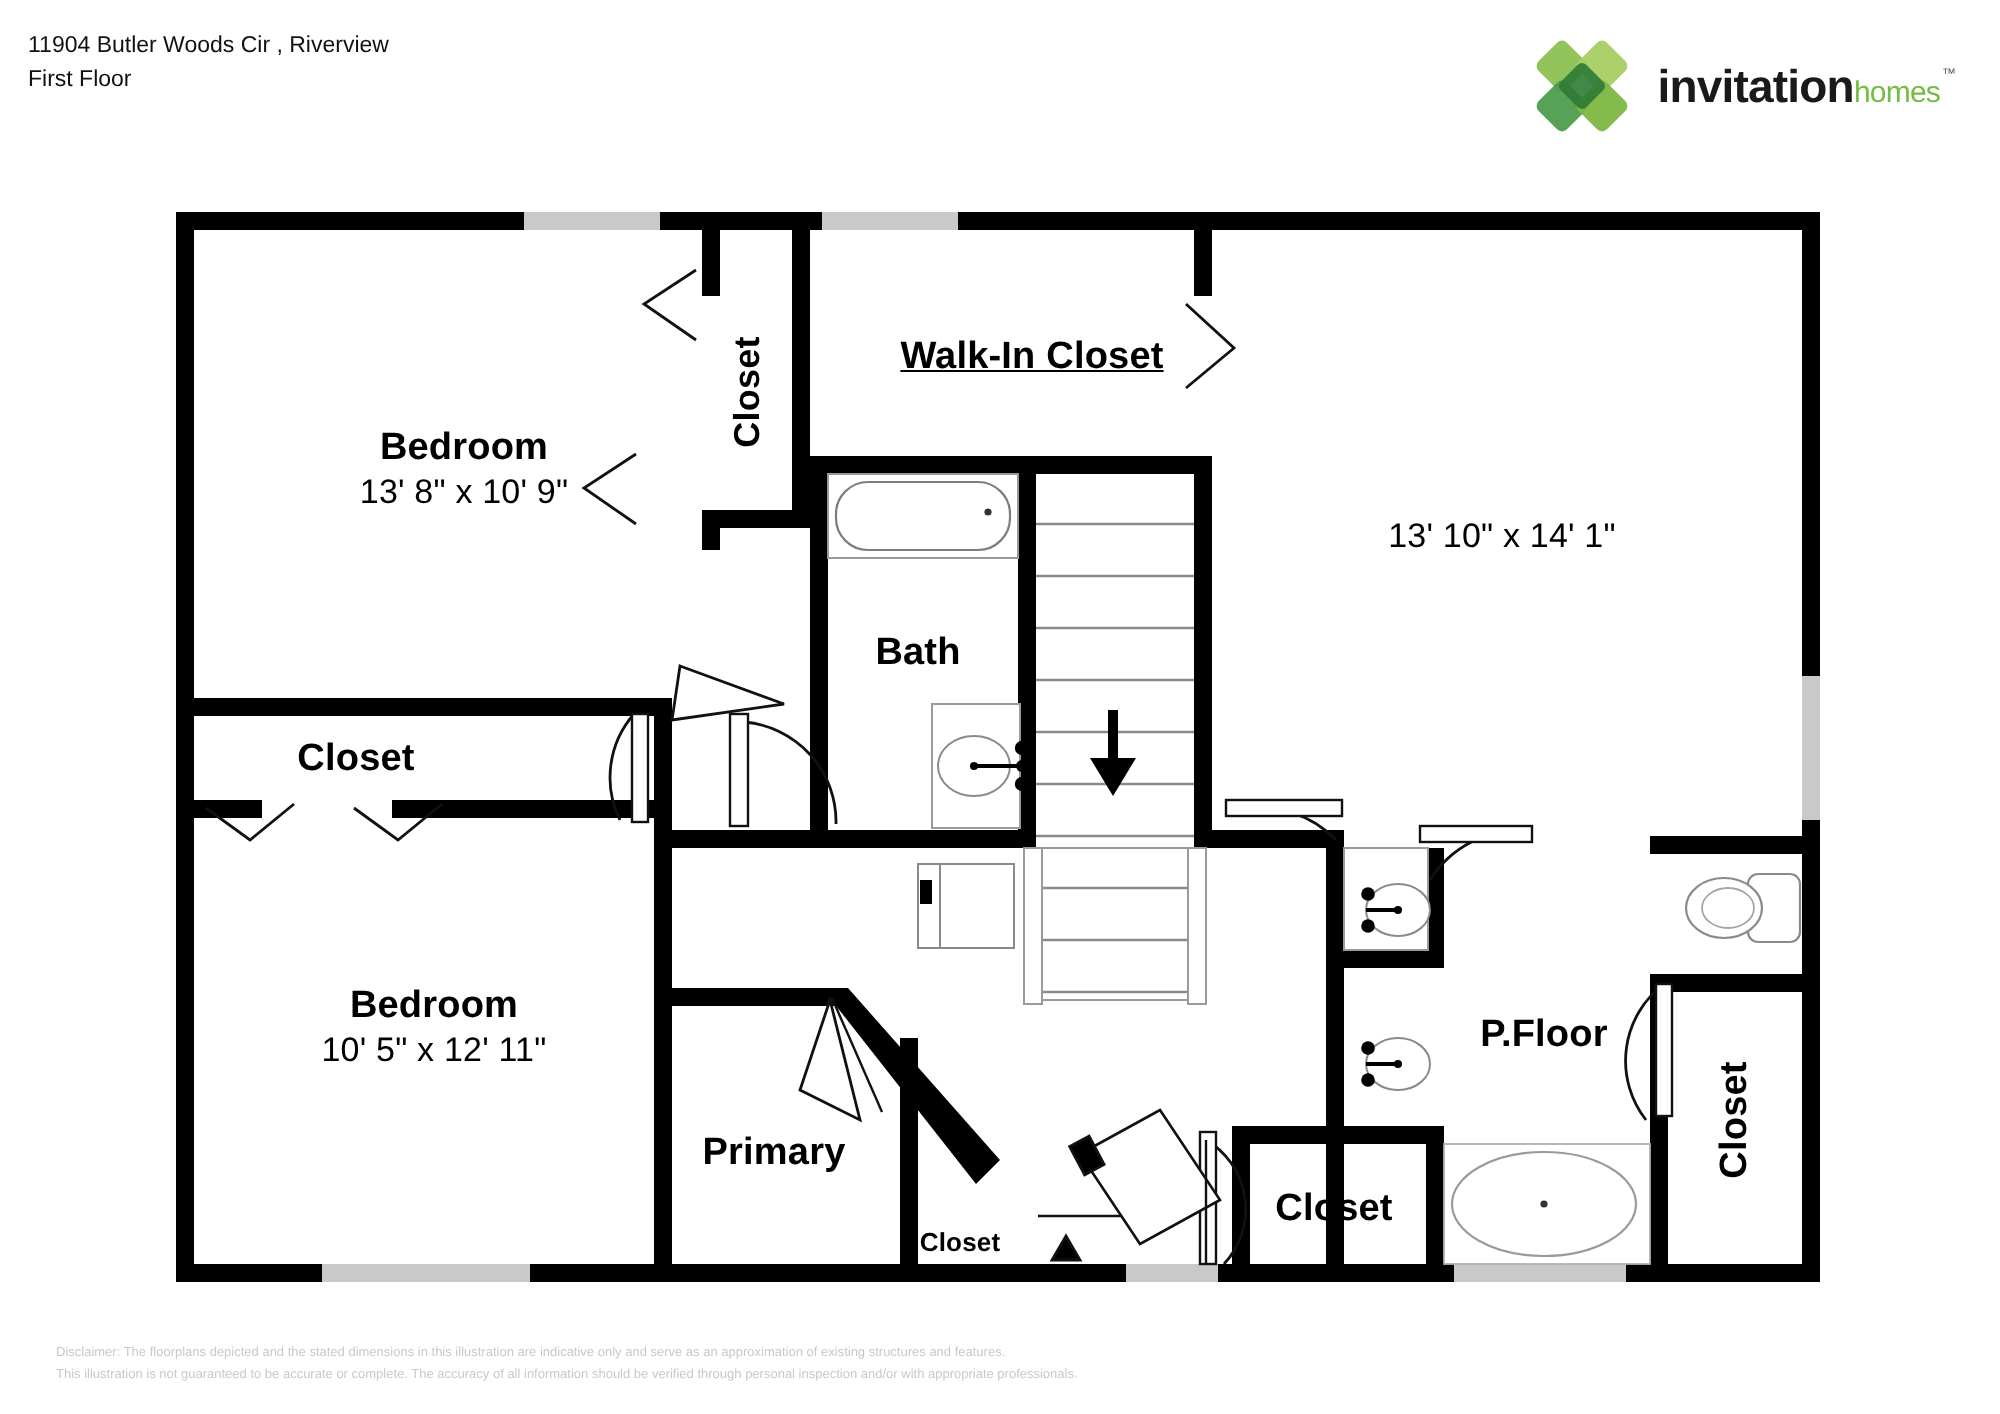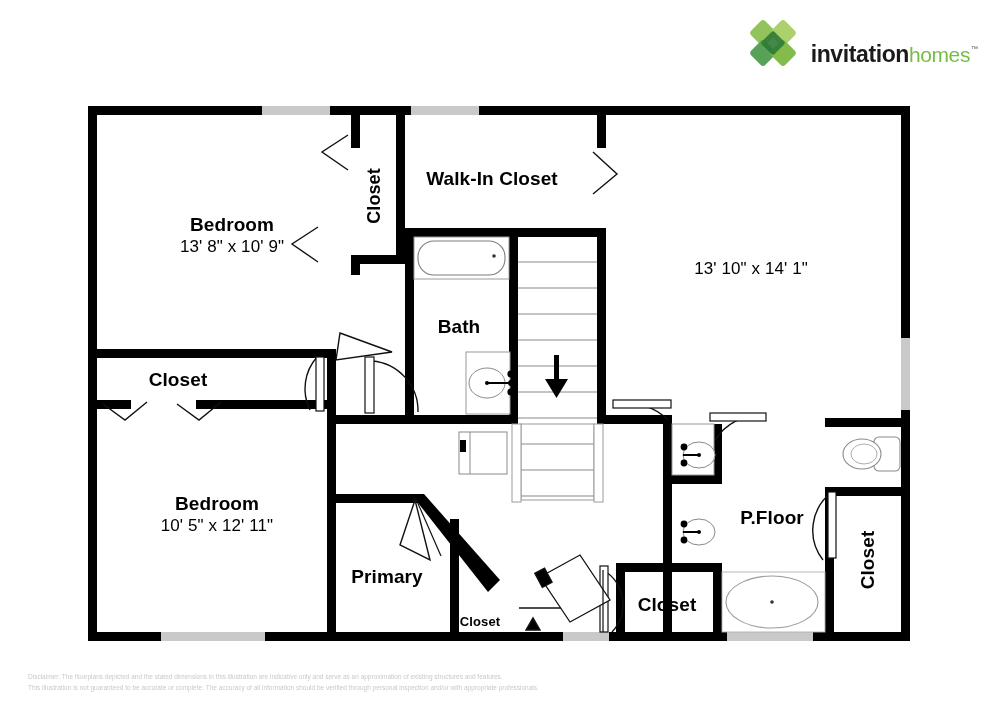--- a/index.html
+++ b/index.html
@@ -35,33 +35,33 @@
     font-size: 11.5px;
     color: #111111;
     white-space: nowrap;
   }
 
   
   #logo {
     position: absolute;
     right: 22px; top: 18px;
     display: flex;
-    align-items: flex-end;
+    align-items: center;
     gap: 13px;
   }
   #logo-mark { width: 50px; height: 50px; display: block; }
   #logo-wordmark { display: flex; align-items: baseline; }
   .wm-a {
     font-size: 23px;
     font-weight: 600;
     color: #1a1a1a;
     letter-spacing: -0.4px;
   }
   .wm-b {
-    font-size: 21px;
+    font-size: 15px;
     font-weight: 400;
     color: #76bc43;
     letter-spacing: -0.4px;
   }
   .wm-tm {
     font-size: 7px;
     color: #555;
     margin-left: 1px;
     align-self: flex-start;
     margin-top: 4px;
@@ -117,20 +117,24 @@
     font-size: 6.5px;
     color: #c9c9c9;
     white-space: nowrap;
   }
 </style>
 </head>
 <body>
 
 <div id="header">
 
+  <div id="address-block">
+    <div id="address-line">11904 Butler Woods Cir , Riverview</div>
+    <div id="floor-line">First Floor</div>
+  </div>
 
   <div id="logo">
     <svg id="logo-mark" viewBox="0 0 100 100">
 
       <g>
         <rect x="10" y="10" width="40" height="40" rx="7" transform="rotate(45 30 30)" fill="#8cc152" opacity="0.95"></rect>
         <rect x="50" y="10" width="40" height="40" rx="7" transform="rotate(45 70 30)" fill="#a8cf63" opacity="0.95"></rect>
         <rect x="10" y="50" width="40" height="40" rx="7" transform="rotate(45 30 70)" fill="#4e9d4e" opacity="0.95"></rect>
         <rect x="50" y="50" width="40" height="40" rx="7" transform="rotate(45 70 70)" fill="#7cb843" opacity="0.95"></rect>
         <rect x="32" y="32" width="36" height="36" rx="6" transform="rotate(45 50 50)" fill="#2f7a35" opacity="0.9"></rect>
@@ -364,21 +368,21 @@
 
   <div class="room-label sz-lg" style="left:232px; top:235px;">
     <div class="room-name">Bedroom</div>
     <div class="room-dims">13' 8" x 10' 9"</div>
   </div>
 
   <div class="room-label sz-md vert" style="left:374px; top:196px;">
     <div class="room-name">Closet</div>
   </div>
 
-  <div class="room-label sz-lg" style="left:492px; top:179px;">
+  <div class="room-label sz-lg" style="left:516px; top:179px;text-decoration:underline;">
     <div class="room-name">Walk-In Closet</div>
   </div>
 
   <div class="room-label sz-lg" style="left:751px; top:268px;">
     <div class="room-dims">13' 10" x 14' 1"</div>
   </div>
 
   <div class="room-label sz-lg" style="left:459px; top:327px;">
     <div class="room-name">Bath</div>
   </div>

